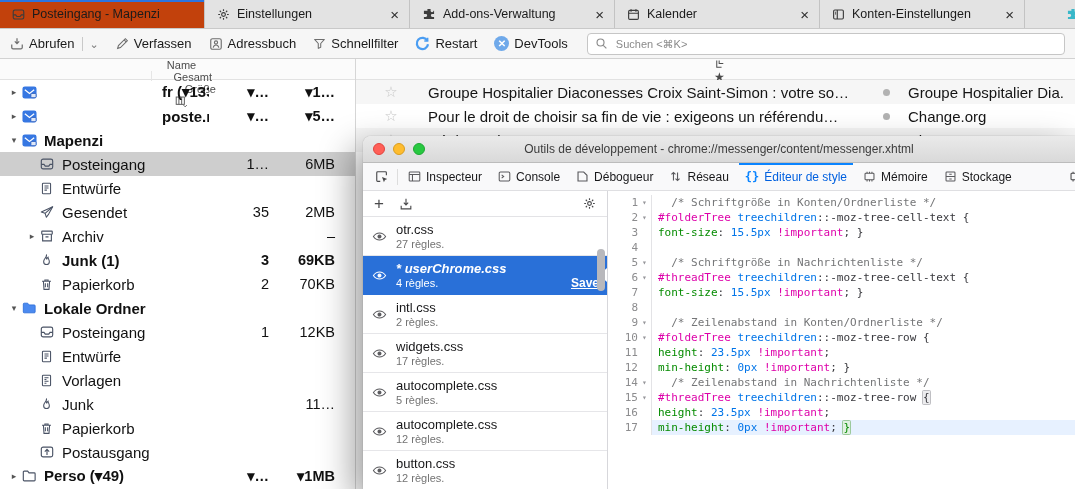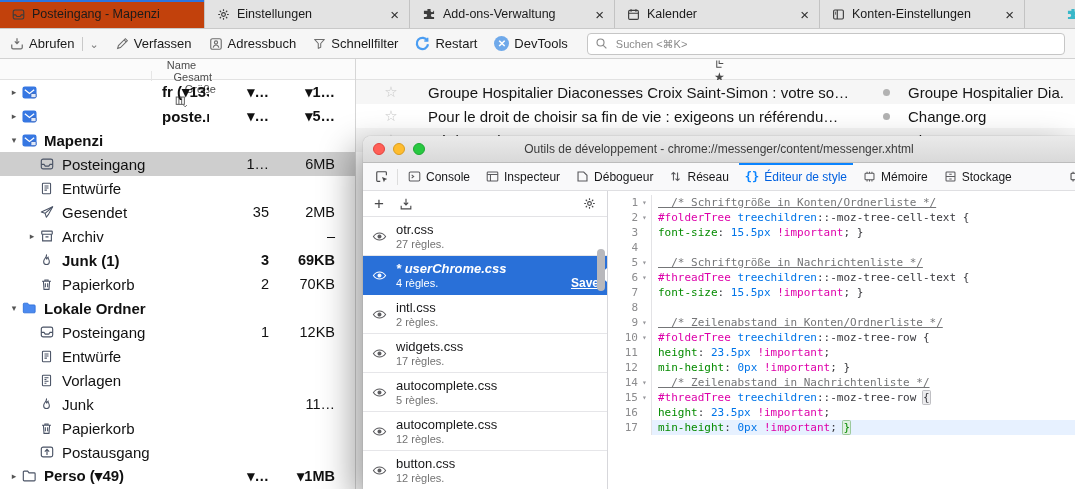--- a/index.html
+++ b/index.html
@@ -124,21 +124,21 @@
   .save{color:#fff;font-weight:bold;font-size:12px;text-decoration:underline;align-self:flex-end;margin-bottom:4px;}
   .se-scroll{position:absolute;right:2px;top:58px;width:8px;height:42px;border-radius:4px;background:#b8b8bc;z-index:3;}
 
   .se-editor{flex:1;min-width:0;overflow:hidden;padding-top:4px;background:#fff;
              font-family:"DejaVu Sans Mono",monospace;font-size:11px;}
   .cl{display:flex;height:15px;line-height:15px;}
   .ln{width:30px;text-align:right;color:#8c8c8e;flex-shrink:0;}
   .fold{width:13px;text-align:center;color:#97979b;font-size:8px;flex-shrink:0;}
   .ct{flex:1;white-space:pre;border-left:1px solid #e3e3e6;padding-left:6px;color:#38383d;}
   .cl.active .ct{background:#e7f1ff;}
-  .tk-c{color:#747577;text-decoration:underline;}.tk-i{color:#dd00a9;}.tk-t{color:#0074e8;}.tk-p{color:#38383d;}
+  .tk-c{color:#747577;}.tk-i{color:#dd00a9;}.tk-t{color:#0074e8;}.tk-p{color:#38383d;}
   .tk-pr{color:#058b00;}.tk-v{color:#0074e8;}.tk-im{color:#dd00a9;}
   .tk-bo{background:#ececee;box-shadow:0 0 0 1px #bfbfc3;border-radius:1px;}
   .tk-bc{color:#058b00;background:#e0f1e0;box-shadow:0 0 0 1px #9cc99c;border-radius:1px;}
 </style>
 </head>
 <body>
 
 <div class="app">
 
   <div class="tabstrip" id="tabstrip">
@@ -566,34 +566,34 @@
           <svg viewBox="0 0 16 16" width="14" height="14" fill="none" stroke="currentColor" stroke-width="1.3">
             <path d="M13 6V3a1 1 0 00-1-1H3a1 1 0 00-1 1v9a1 1 0 001 1h3"></path>
             <path d="M8 8l6 2.4-2.6 1L10.2 14z" fill="currentColor" stroke="none"></path>
           </svg>
         </span>
       <span class="dsep"></span>
       <div class="dtab-row" id="dttabs">
           <div class="dtab">
             <span class="ic">
               <svg viewBox="0 0 16 16" width="13" height="13" fill="none" stroke="currentColor" stroke-width="1.3">
+                <rect x="1.5" y="2.5" width="13" height="11" rx="1"></rect>
+                <path d="M1.5 5.5h13M5.5 5.5v8"></path>
+              </svg>
+            </span>
+            <span>Inspecteur</span>
+          </div>
+          <div class="dtab">
+            <span class="ic">
+              <svg viewBox="0 0 16 16" width="13" height="13" fill="none" stroke="currentColor" stroke-width="1.3">
                 <rect x="1.5" y="2.5" width="13" height="11" rx="1.5"></rect>
                 <path d="M4.5 6l2.5 2-2.5 2"></path>
               </svg>
             </span>
             <span>Console</span>
-          </div>
-          <div class="dtab">
-            <span class="ic">
-              <svg viewBox="0 0 16 16" width="13" height="13" fill="none" stroke="currentColor" stroke-width="1.3">
-                <rect x="1.5" y="2.5" width="13" height="11" rx="1"></rect>
-                <path d="M1.5 5.5h13M5.5 5.5v8"></path>
-              </svg>
-            </span>
-            <span>Inspecteur</span>
           </div>
           <div class="dtab">
             <span class="ic">
               <svg viewBox="0 0 16 16" width="13" height="13" fill="none" stroke="currentColor" stroke-width="1.4">
                 <path d="M2.5 2.5h7l4 4v7h-11z"></path>
               </svg>
             </span>
             <span>Débogueur</span>
           </div>
           <div class="dtab">

